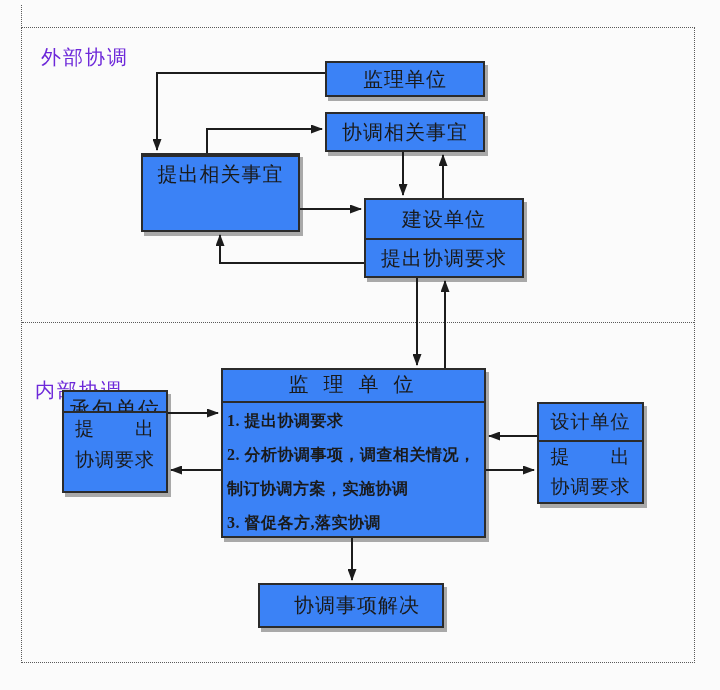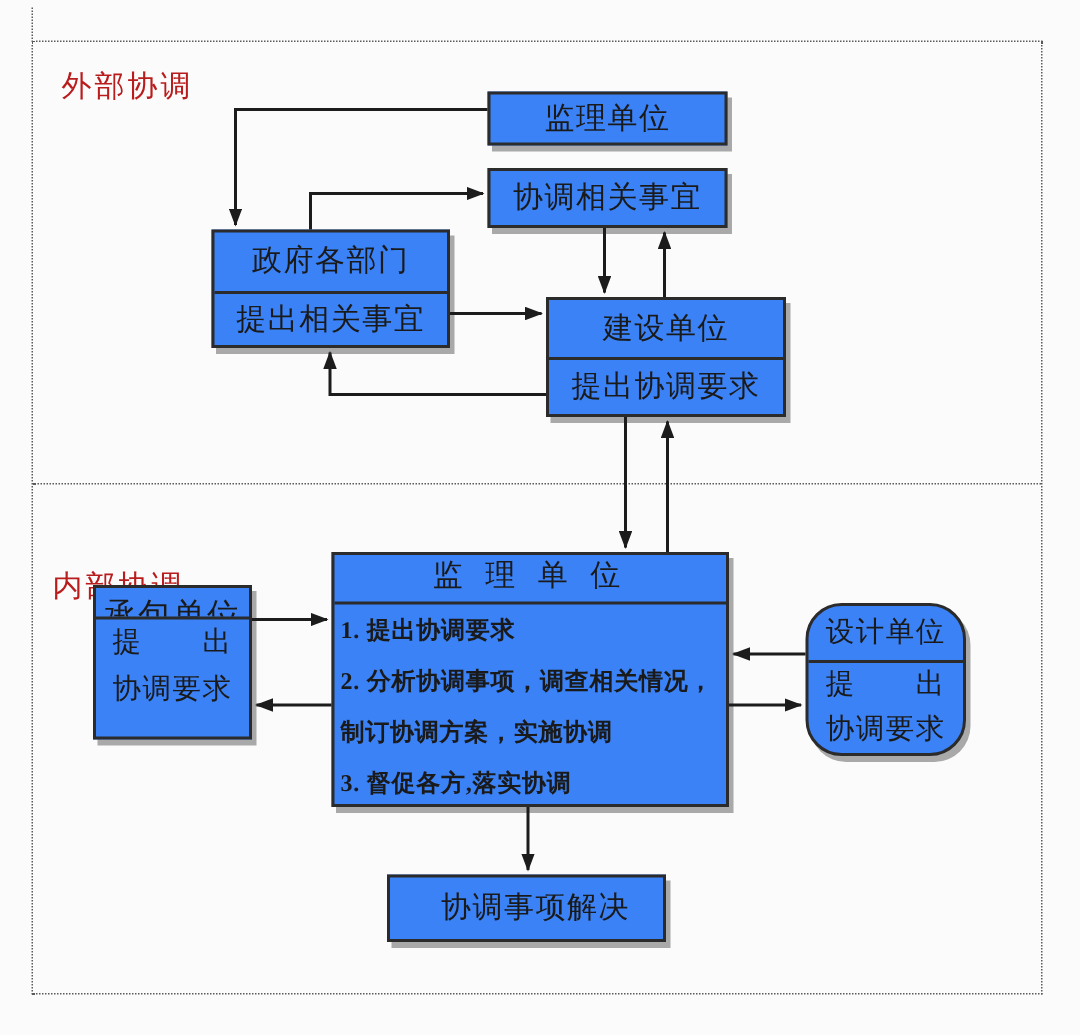--- a/index.html
+++ b/index.html
@@ -4,21 +4,21 @@
 <style>
   html,body{margin:0;padding:0;background:#ffffff;}
   #stage{
     position:relative;width:720px;height:690px;background:#fbfbfb;
     font-family:"Liberation Serif","DejaVu Serif",serif;
     color:#1a1a1a;overflow:hidden;
   }
   .dotted-rect{position:absolute;border:1.5px dotted #5a5a5a;box-sizing:border-box;}
   .dotted-h{position:absolute;border-top:1.5px dotted #5a5a5a;height:0;}
   .dotted-v{position:absolute;border-left:1.5px dotted #5a5a5a;width:0;}
-  .section-label{position:absolute;font-size:20px;letter-spacing:2px;color:#b91c1c;white-space:nowrap;}
+  .section-label{position:absolute;font-size:20px;letter-spacing:2px;color:#6d28d9;white-space:nowrap;}
   .box{
     position:absolute;background:#3b82f6;border:2px solid #2b2b2b;
     box-shadow:3px 4px 0 #a9a9a9;box-sizing:border-box;z-index:2;
   }
   .box-title{text-align:center;font-size:20px;letter-spacing:1px;white-space:nowrap;overflow:hidden;}
   .box-row2{border-top:2px solid #2b2b2b;text-align:center;font-size:20px;letter-spacing:1px;white-space:nowrap;overflow:hidden;}
   .spread{white-space:pre;}
   .main-header{text-align:center;font-size:20px;letter-spacing:5px;line-height:29px;height:31px;border-bottom:2px solid #2b2b2b;overflow:hidden;}
   .main-list{padding:1px 3px 0 4px;font-size:16px;line-height:34px;letter-spacing:0.5px;font-weight:bold;}
   svg.wires{position:absolute;left:0;top:0;z-index:5;pointer-events:none;}
@@ -37,21 +37,20 @@
 
   <div class="box" style="left:325px;top:61px;width:160px;height:36px;">
     <div class="box-title" style="line-height:32px;">监理单位</div>
   </div>
 
   <div class="box" style="left:325px;top:112px;width:160px;height:40px;">
     <div class="box-title" style="line-height:36px;">协调相关事宜</div>
   </div>
 
   <div class="box" style="left:141px;top:153px;width:159px;height:79px;">
-    <div class="box-title" style="line-height:39px;height:39px;">政府各部门</div>
     <div class="box-row2" style="line-height:34px;">提出相关事宜</div>
   </div>
 
   <div class="box" style="left:364px;top:198px;width:160px;height:80px;font-family:Liberation Serif, serif;">
     <div class="box-title" style="line-height:38px;height:38px;">建设单位</div>
     <div class="box-row2" style="line-height:36px;">提出协调要求</div>
   </div>
 
   <div class="box" style="left:221px;top:368px;width:265px;height:170px;">
     <div class="main-header">监 理 单 位</div>
@@ -63,21 +62,21 @@
   </div>
 
   <div class="box" style="left:62px;top:390px;width:106px;height:103px;">
     <div class="box-title" style="line-height:35px;height:19px;font-size:22px;">承包单位</div>
     <div class="box-row2" style="font-size:19px;line-height:31px;">
       <div class="spread">提　　出</div>
       <div>协调要求</div>
     </div>
   </div>
 
-  <div class="box" style="left:537px;top:402px;width:107px;height:102px;border-radius:24px;">
+  <div class="box" style="left:537px;top:402px;width:107px;height:102px;">
     <div class="box-title" style="line-height:36px;height:36px;font-size:19px;">设计单位</div>
     <div class="box-row2" style="font-size:19px;line-height:30px;">
       <div class="spread">提　　出</div>
       <div>协调要求</div>
     </div>
   </div>
 
   <div class="box" style="left:258px;top:583px;width:186px;height:45px;">
     <div class="box-title" style="line-height:41px;padding-left:12px;">协调事项解决</div>
   </div>

